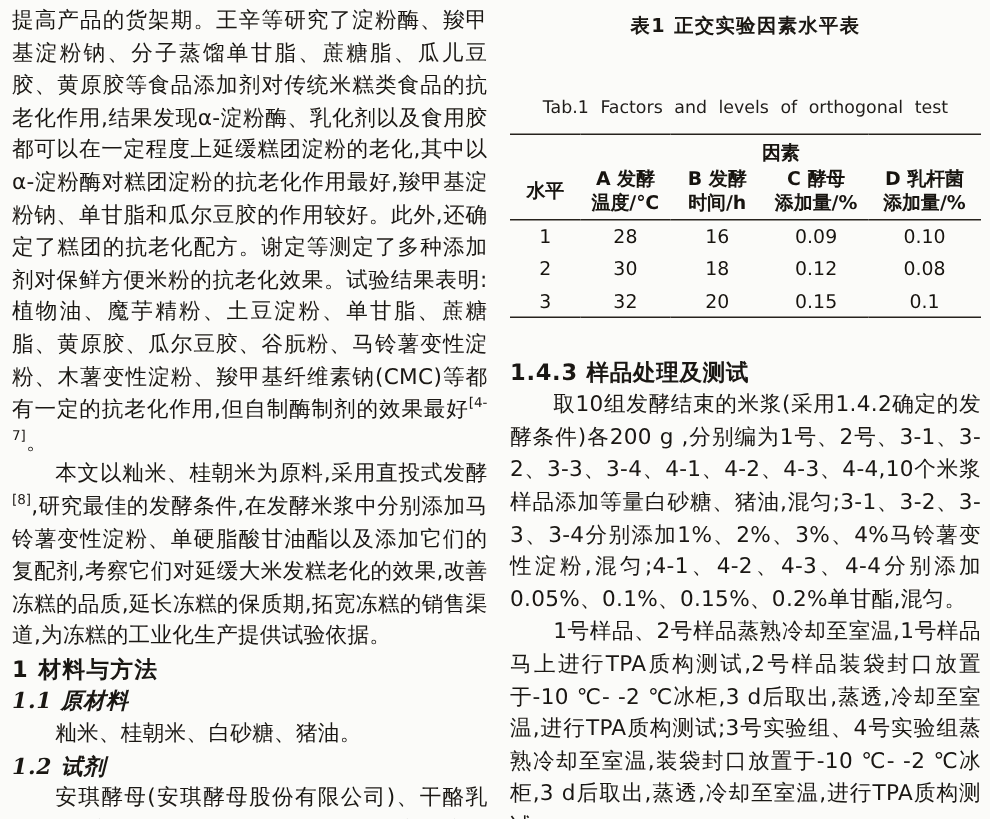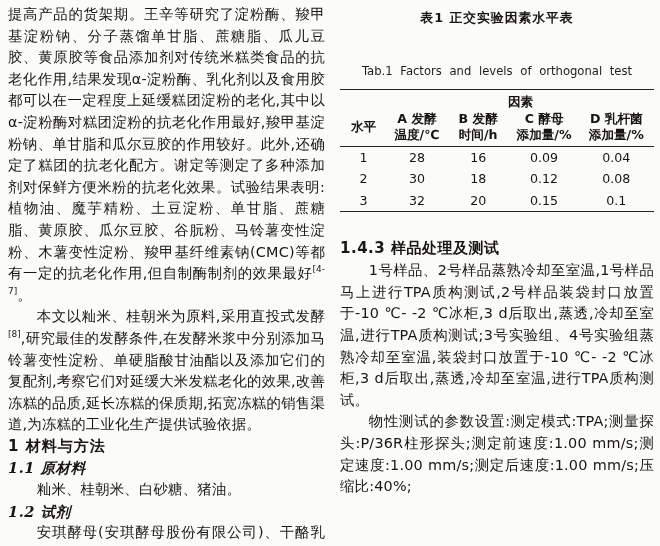--- a/index.html
+++ b/index.html
@@ -113,21 +113,21 @@
             <td>
                 <div class="hl">D 乳杆菌</div>
                 <div class="hl">添加量/%</div>
               </td>
           </tr>
           <tr class="data-row">
             <td>1</td>
             <td>28</td>
             <td>16</td>
             <td>0.09</td>
-            <td>0.04</td>
+            <td>0.10</td>
           </tr>
           <tr class="data-row">
             <td>2</td>
             <td>30</td>
             <td>18</td>
             <td>0.12</td>
             <td>0.08</td>
           </tr>
           <tr class="data-row last">
             <td>3</td>
@@ -135,17 +135,18 @@
             <td>20</td>
             <td>0.15</td>
             <td>0.1</td>
           </tr>
         </tbody>
       </table>
     </div>
 
     <h2 class="sec-h143">1.4.3  样品处理及测试</h2>
 
+    <p class="body-text indent">取10组发酵结束的米浆(采用1.4.2确定的发酵条件)各200 g ,分别编为1号、2号、3-1、3-2、3-3、3-4、4-1、4-2、4-3、4-4,10个米浆样品添加等量白砂糖、猪油,混匀;3-1、3-2、3-3、3-4分别添加1%、2%、3%、4%马铃薯变性淀粉,混匀;4-1、4-2、4-3、4-4分别添加0.05%、0.1%、0.15%、0.2%单甘酯,混匀。</p>
     <p class="body-text indent">1号样品、2号样品蒸熟冷却至室温,1号样品马上进行TPA质构测试,2号样品装袋封口放置于-10 ℃- -2 ℃冰柜,3 d后取出,蒸透,冷却至室温,进行TPA质构测试;3号实验组、4号实验组蒸熟冷却至室温,装袋封口放置于-10 ℃- -2 ℃冰柜,3 d后取出,蒸透,冷却至室温,进行TPA质构测试。</p>
     <p class="body-text indent">物性测试的参数设置:测定模式:TPA;测量探头:P/36R柱形探头;测定前速度:1.00 mm/s;测定速度:1.00 mm/s;测定后速度:1.00 mm/s;压缩比:40%;</p>
   </div>
 
 </div>
 
 </body></html>

